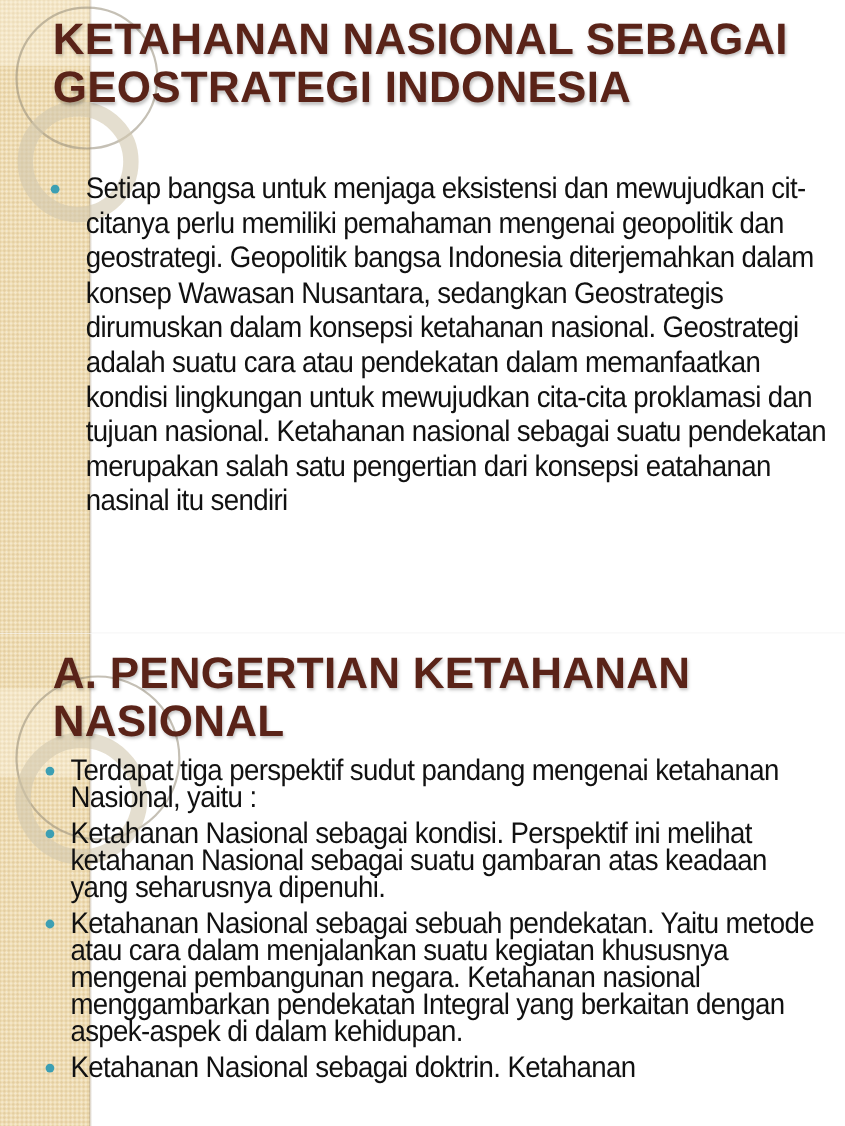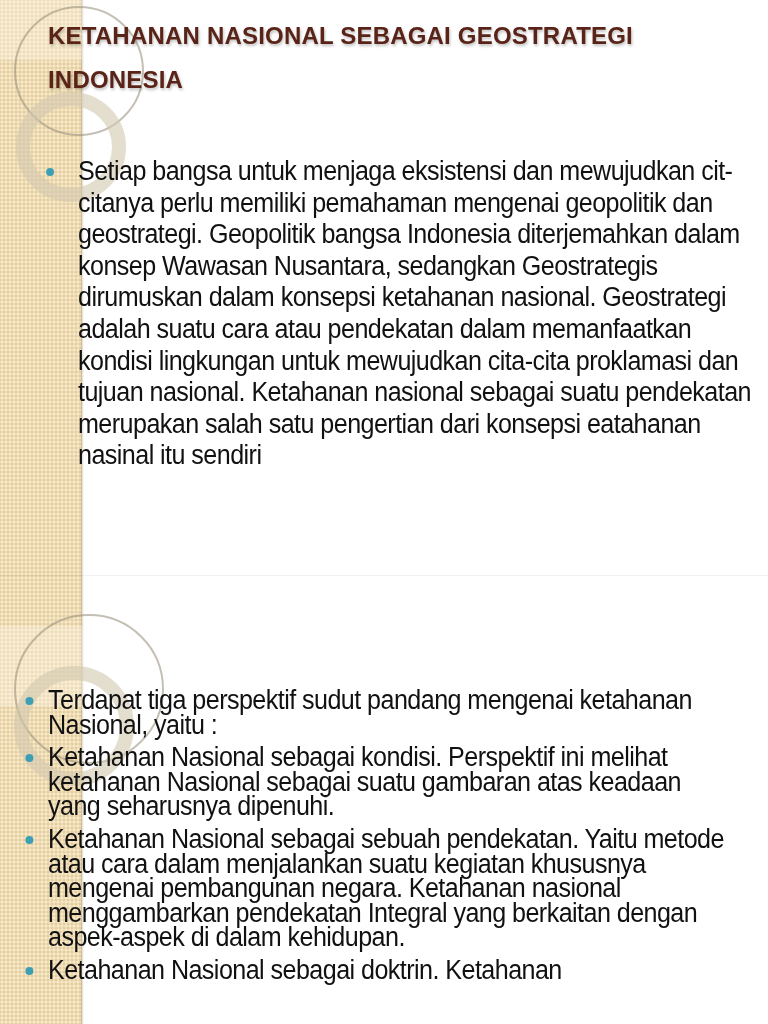--- a/index.html
+++ b/index.html
@@ -30,42 +30,42 @@
 
     .deco-ring {
       position: absolute; border-radius: 50%; pointer-events: none;
     }
     .ring-thin { border: 2px solid rgba(150,140,120,0.55); }
     .ring-thick { border: 14px solid rgba(210,200,175,0.6); }
 
     .title {
       position: absolute; left: 48px; right: 20px;
       color: #5a2318;
-      font-size: 24px; line-height: 44px;
+      font-size: 40px; line-height: 44px;
       letter-spacing: 0.2px;
       text-shadow: 1px 2px 3px rgba(0,0,0,0.25);
     }
     #slide-1 .title { top: 14px; }
     #slide-2 .title { top: 14px; }
 
     .bullets { position: absolute; list-style: none; }
     .bullets li { position: relative; color: #111111; }
     .bullets li .dot {
       position: absolute; width: 8px; height: 8px; border-radius: 50%;
       background: #3d9fb3;
     }
 
     #slide-1 .bullets { left: 78px; top: 156px; width: 680px; }
     #slide-1 .bullets li {
       font-size: 27px; line-height: 31.6px; letter-spacing: -0.6px;
       transform: scaleX(0.93); transform-origin: left top; width: 730px;
     }
     #slide-1 .bullets li .dot { left: -34px; top: 12px; transform: scaleX(1.07); }
 
-    #slide-2 .bullets { left: 48px; top: 112px; width: 700px; }
+    #slide-2 .bullets { left: 64px; top: 112px; width: 700px; }
     #slide-2 .bullets li {
       font-size: 27px; line-height: 24.6px; letter-spacing: -0.6px;
       margin-bottom: 8px;
       transform: scaleX(0.93); transform-origin: left top; width: 740px;
     }
     #slide-2 .bullets li .dot { left: -24px; top: 9px; transform: scaleX(1.07); }
 
     .slide-divider {
       position: absolute; left: 0; top: 575px; width: 768px; height: 1px;
       background: rgba(0,0,0,0.05);
@@ -91,20 +91,21 @@
 </section>
 
 <div class="slide-divider"></div>
 
 <section class="slide" id="slide-2">
   <div class="side-strip"></div>
   <div class="strip-band" style="top:50px;height:80px;"></div>
   <div class="deco-ring ring-thin" style="left:14px;top:38px;width:150px;height:150px;"></div>
   <div class="deco-ring ring-thick" style="left:14px;top:90px;width:120px;height:120px;"></div>
 
+  <h1 class="title">A. PENGERTIAN KETAHANAN NASIONAL</h1>
 
   <ul class="bullets">
     <li>
       <span class="dot"></span>
       <span>Terdapat tiga perspektif sudut pandang mengenai ketahanan Nasional, yaitu :</span>
     </li>
     <li>
       <span class="dot"></span>
       <span>Ketahanan Nasional sebagai kondisi. Perspektif ini melihat ketahanan Nasional sebagai suatu gambaran atas keadaan yang seharusnya dipenuhi.</span>
     </li>

